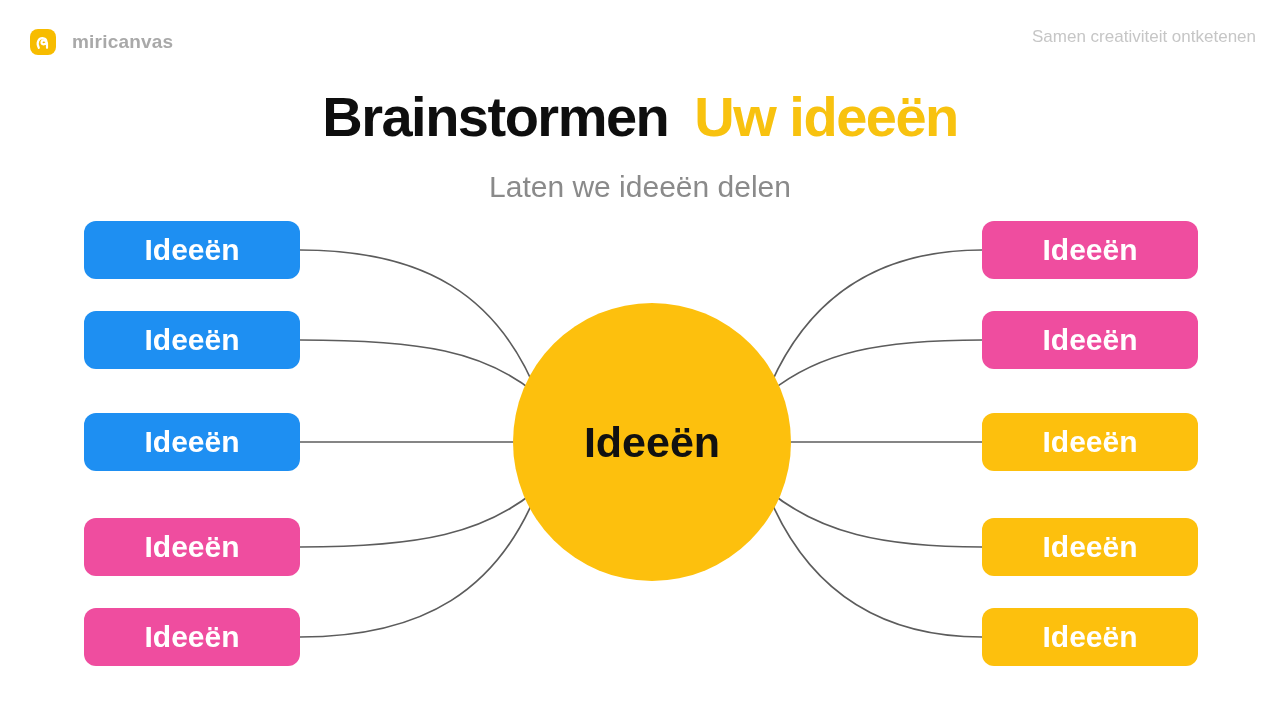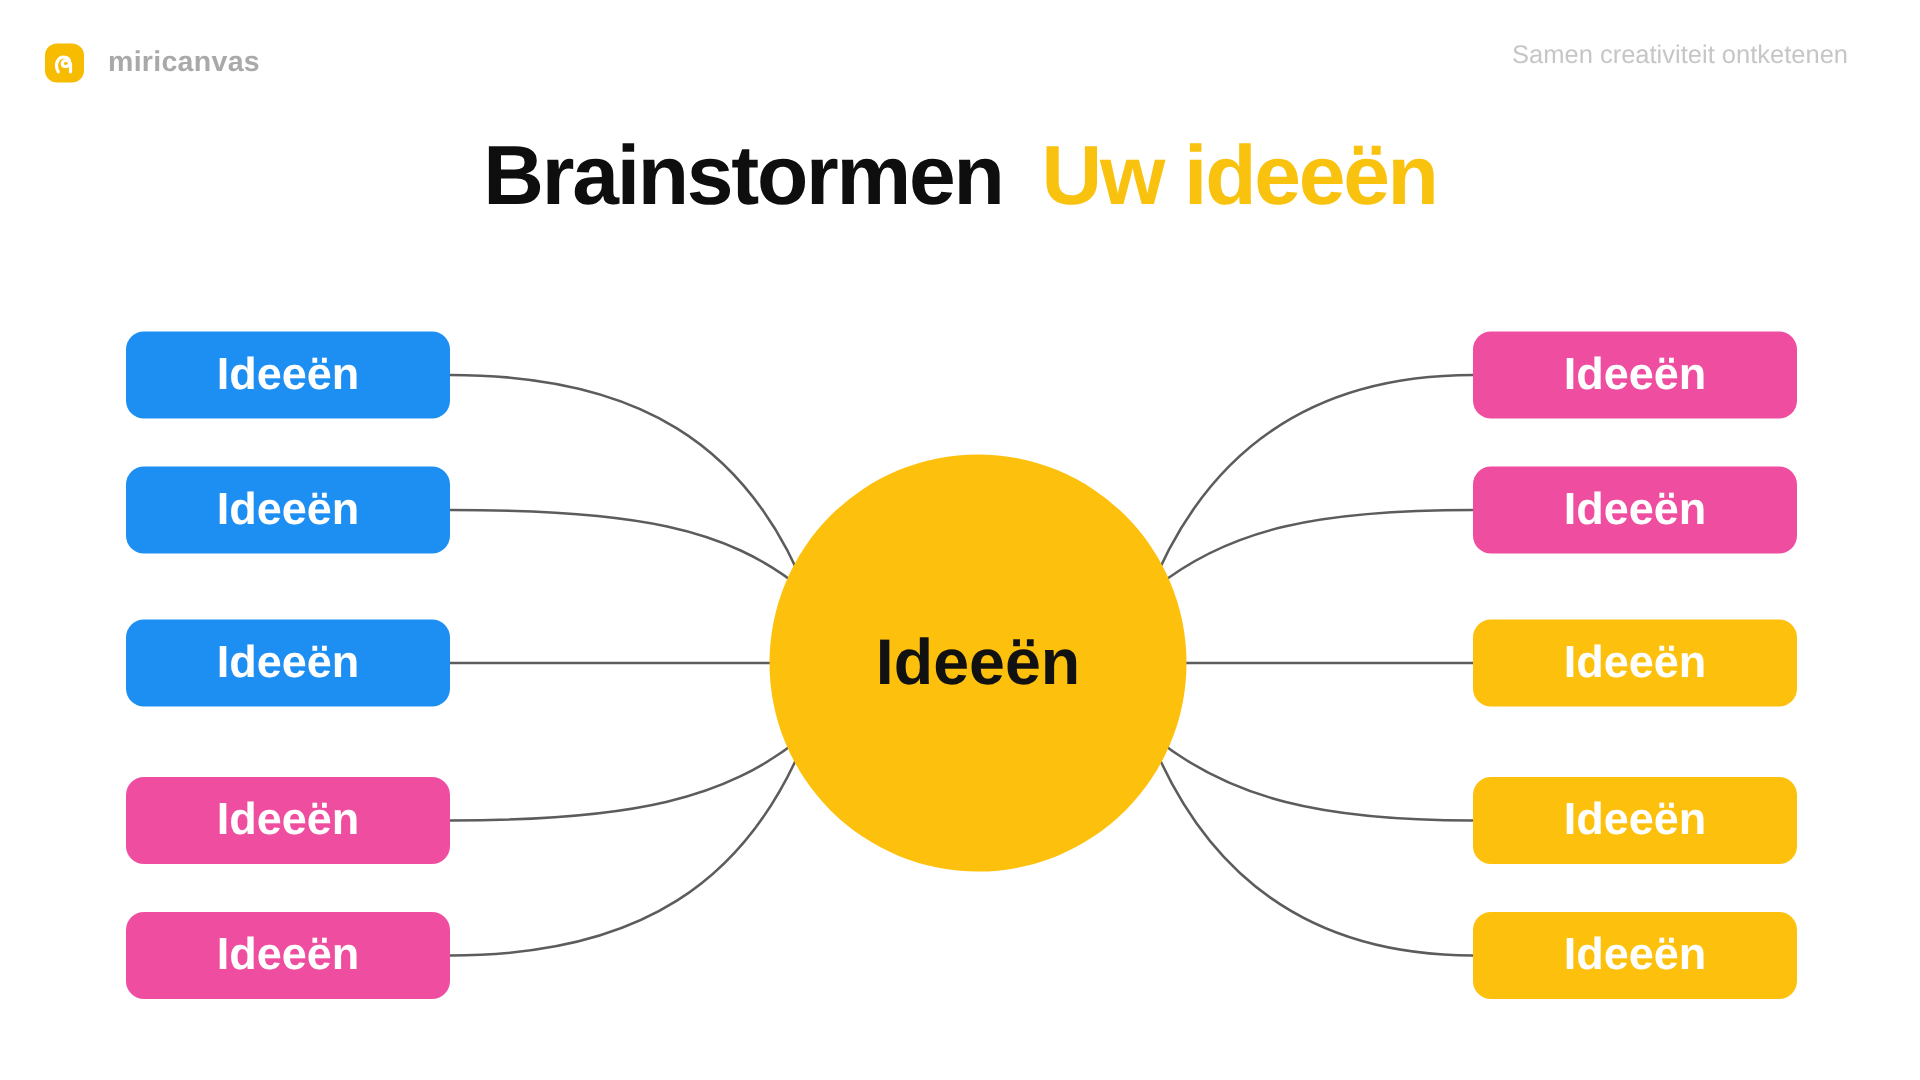--- a/index.html
+++ b/index.html
@@ -19,21 +19,21 @@
   .logo-icon {
     width: 26px; height: 26px; border-radius: 8px;
     background: #F7BC00;
     display: flex; align-items: center; justify-content: center;
   }
   .logo-text {
     font-size: 19px; font-weight: 700; color: #a9a9a9;
     letter-spacing: 0.2px;
   }
   .tagline {
-    position: absolute; top: 27px; right: 48px;
+    position: absolute; top: 27px; right: 24px;
     font-size: 17px; color: #c6c6c6; font-weight: 400;
   }
 
   
   .title {
     position: absolute; top: 84px; left: 0; width: 100%;
     text-align: center;
     font-size: 56px; font-weight: 700; letter-spacing: -1.5px;
     color: #0e0e0e;
     white-space: nowrap;
@@ -82,20 +82,21 @@
         <path d="M7 19 C3.5 13, 7 6.5, 12.5 7.5 C17.5 8.5, 17 15, 12.5 14.8 C9.3 14.6, 9.6 10.4, 12.6 10 C15 9.7, 16.8 11.5, 16.8 13.6 L16.8 19" stroke="#ffffff" stroke-width="2.6" fill="none" stroke-linecap="round"></path>
       </svg>
     </div>
     <span class="logo-text">miricanvas</span>
   </div>
   <div class="tagline">Samen creativiteit ontketenen</div>
 
   <div class="title">
     <span>Brainstormen</span><span class="accent" id="title-accent" style="color: rgb(248, 194, 15);">Uw ideeën</span>
   </div>
+  <div class="subtitle">Laten we ideeën delen</div>
 
   <svg class="connector-layer" width="1280" height="720" viewBox="0 0 1280 720">
     <path class="connector" d="M300 250 C424 250, 499 295, 539 398" stroke="#5c5c5c"></path>
     <path class="connector" d="M300 340 C424 340, 484 352, 534 392" stroke="#5c5c5c"></path>
     <path class="connector" d="M300 442 L600 442" stroke="#5c5c5c"></path>
     <path class="connector" d="M300 547 C424 547, 484 532, 534 492" stroke="#5c5c5c"></path>
     <path class="connector" d="M300 637 C424 637, 499 590, 539 487" stroke="#5c5c5c"></path>
     <path class="connector" d="M982 250 C880 250, 805 295, 765 398" stroke="#5c5c5c"></path>
     <path class="connector" d="M982 340 C880 340, 820 352, 770 392" stroke="#5c5c5c"></path>
     <path class="connector" d="M982 442 L700 442" stroke="#5c5c5c"></path>

